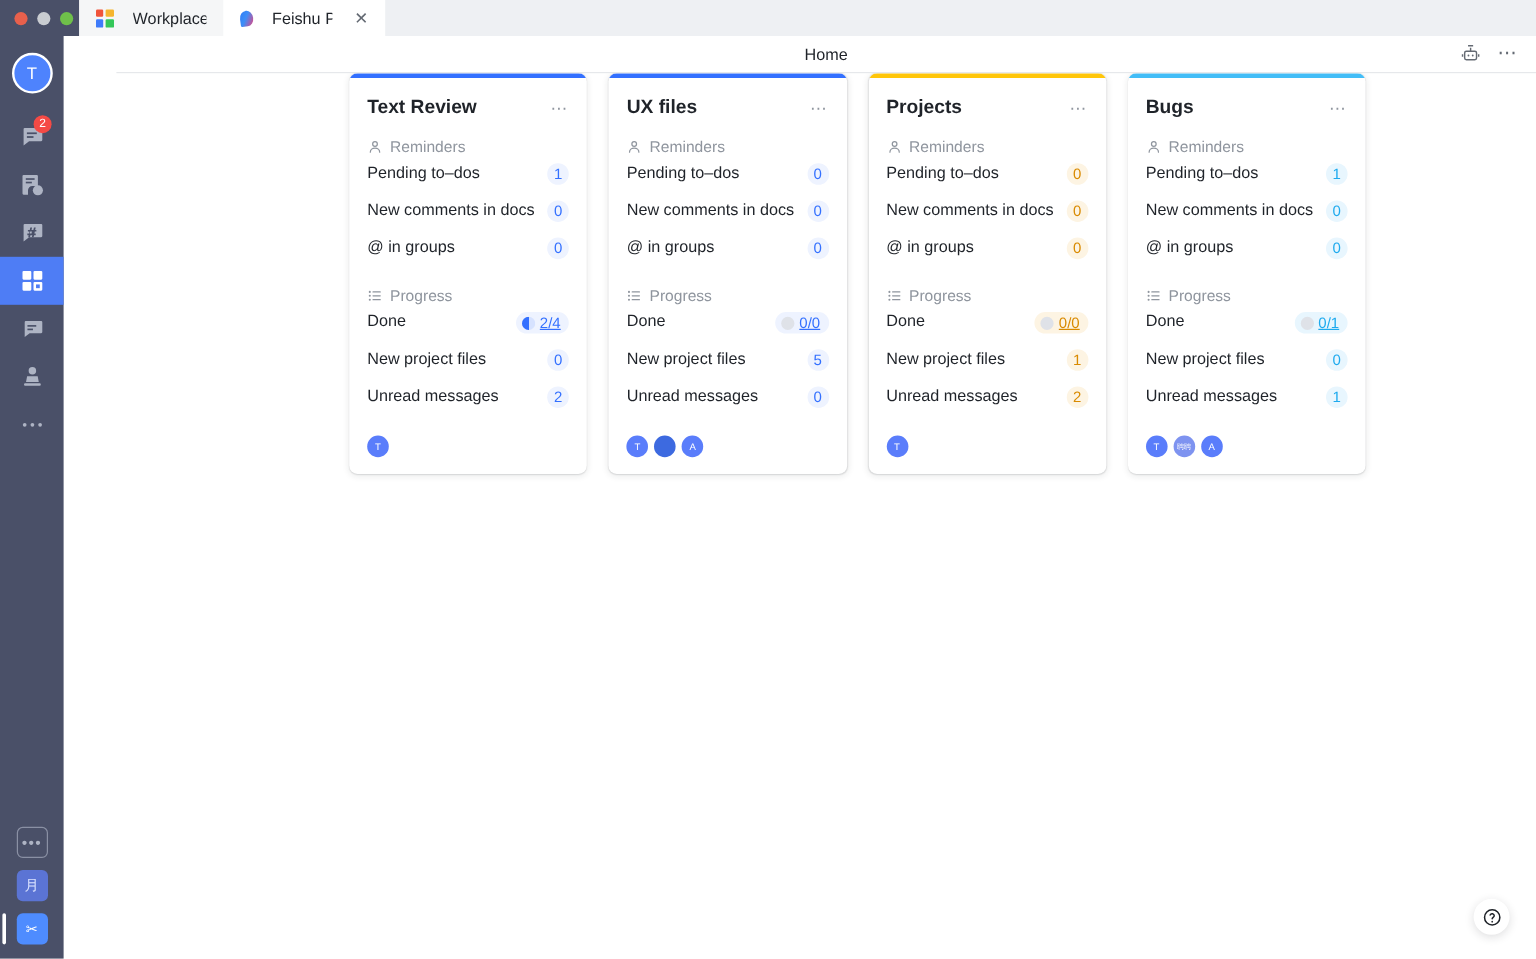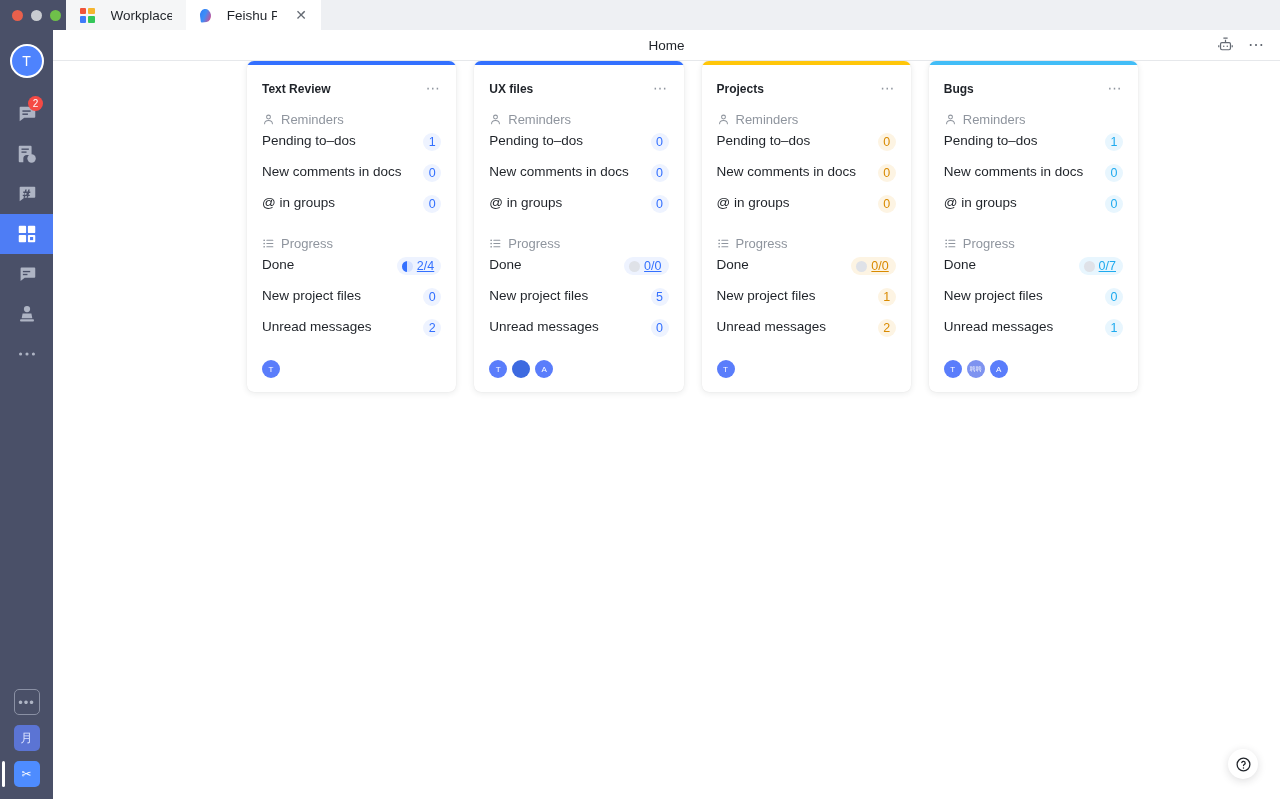--- a/index.html
+++ b/index.html
@@ -146,21 +146,21 @@
   .sq.b2::after {
     content: "";
     position: absolute;
     left: -12px; top: 0; bottom: 0;
     width: 3px;
     background: #ffffff;
     border-radius: 2px;
   }
 
   
-  .main { flex: 1; display: flex; flex-direction: column; min-width: 0; background: #ffffff; }
+  .main { flex: 1; display: flex; flex-direction: column; min-width: 0; background: #ffffff; margin-left: 44px; }
   .topbar {
     height: 31px;
     flex: 0 0 31px;
     border-bottom: 1px solid #e6e8eb;
     display: flex;
     align-items: center;
     justify-content: center;
     position: relative;
     background: #ffffff;
   }
@@ -206,21 +206,21 @@
     border-radius: 7px;
     box-shadow: 0 1px 6px rgba(31,35,41,0.10), 0 0 1px rgba(31,35,41,0.12);
     overflow: hidden;
     padding-bottom: 14px;
   }
   .card-accent { height: 4px; width: 100%; }
   .card-head {
     display: flex; align-items: center; justify-content: space-between;
     padding: 16px 15px 0 15px;
   }
-  .card-title { font-size: 12px; color: #1f2329; font-weight: bold; }
+  .card-title { font-size: 16px; color: #1f2329; font-weight: bold; }
   .card-more { color: #8f959e; letter-spacing: 1.5px; font-size: 14px; line-height: 0.5; cursor: pointer; padding: 4px 0; }
 
   .sect-head {
     display: flex; align-items: center; gap: 6px;
     padding: 16px 15px 0 15px;
     color: #8f959e;
     font-size: 13px;
     text-align: center;
   }
   .row {
@@ -620,21 +620,21 @@
                   <rect x="8" y="11" width="13" height="2" rx="1"></rect>
                   <rect x="8" y="17" width="13" height="2" rx="1"></rect>
                 </svg>
               </span>
               <span>Progress</span>
             </div>
             <div class="row">
               <span>Done</span>
               <span class="row-val pill" style="color:#1eaaee;background:#e8f6fe">
                 <span class="pie" style="background:#dfe2e8"></span>
-                <span>0/7</span>
+                <span>0/1</span>
               </span>
             </div>
             <div class="row">
               <span>New project files</span>
               <span class="row-val" style="color:#1eaaee;background:#e8f6fe">
                 <span>0</span>
               </span>
             </div>
             <div class="row">
               <span>Unread messages</span>

